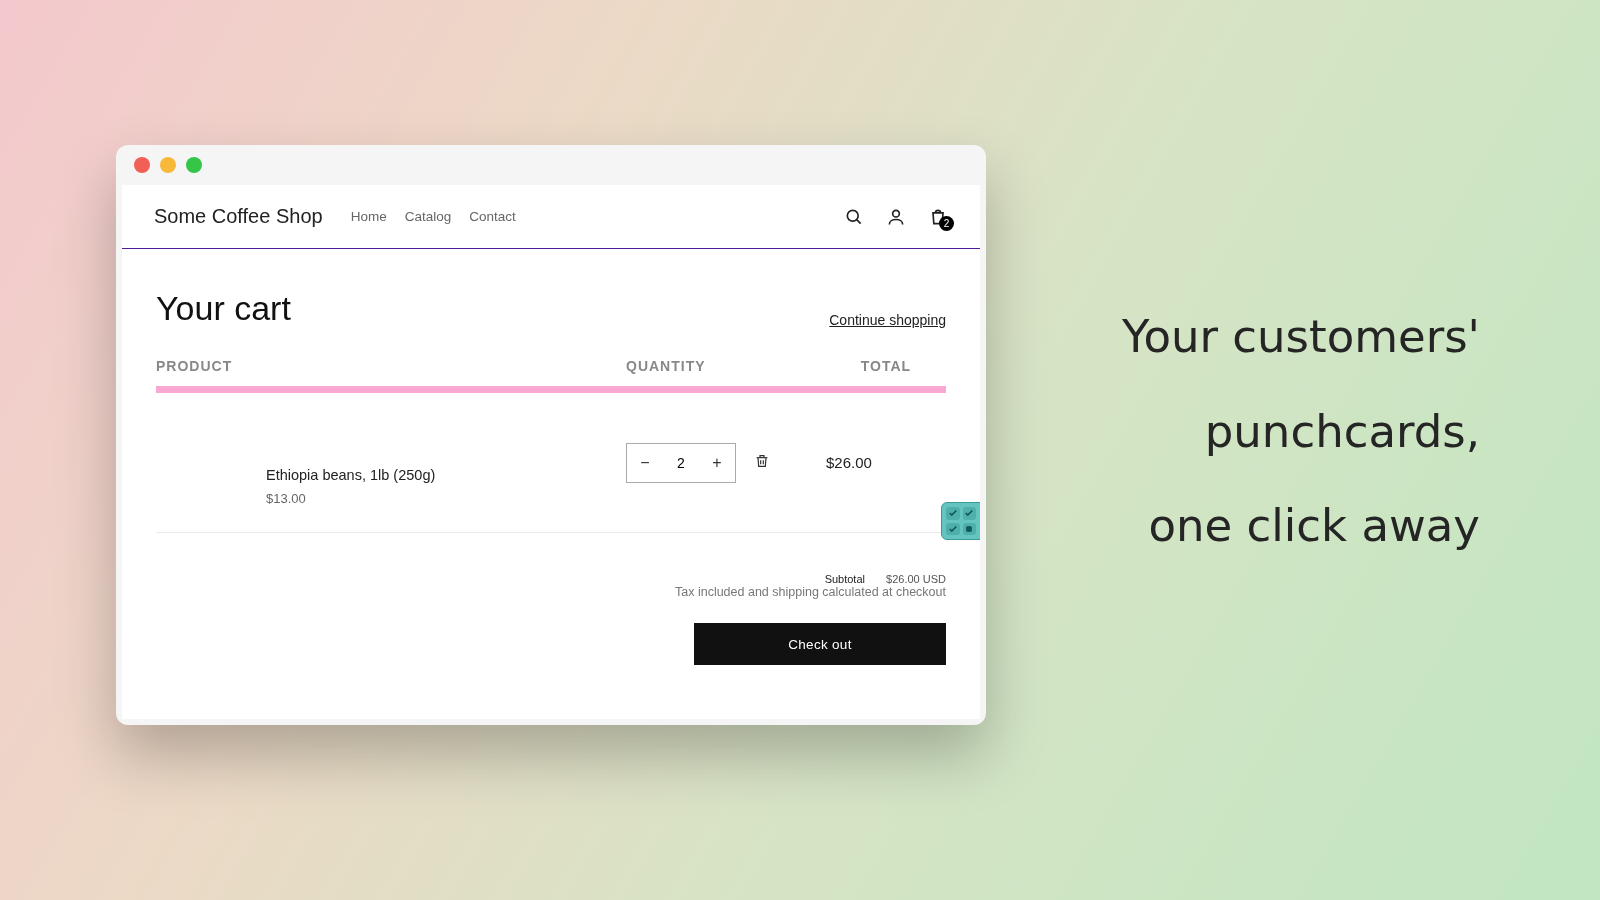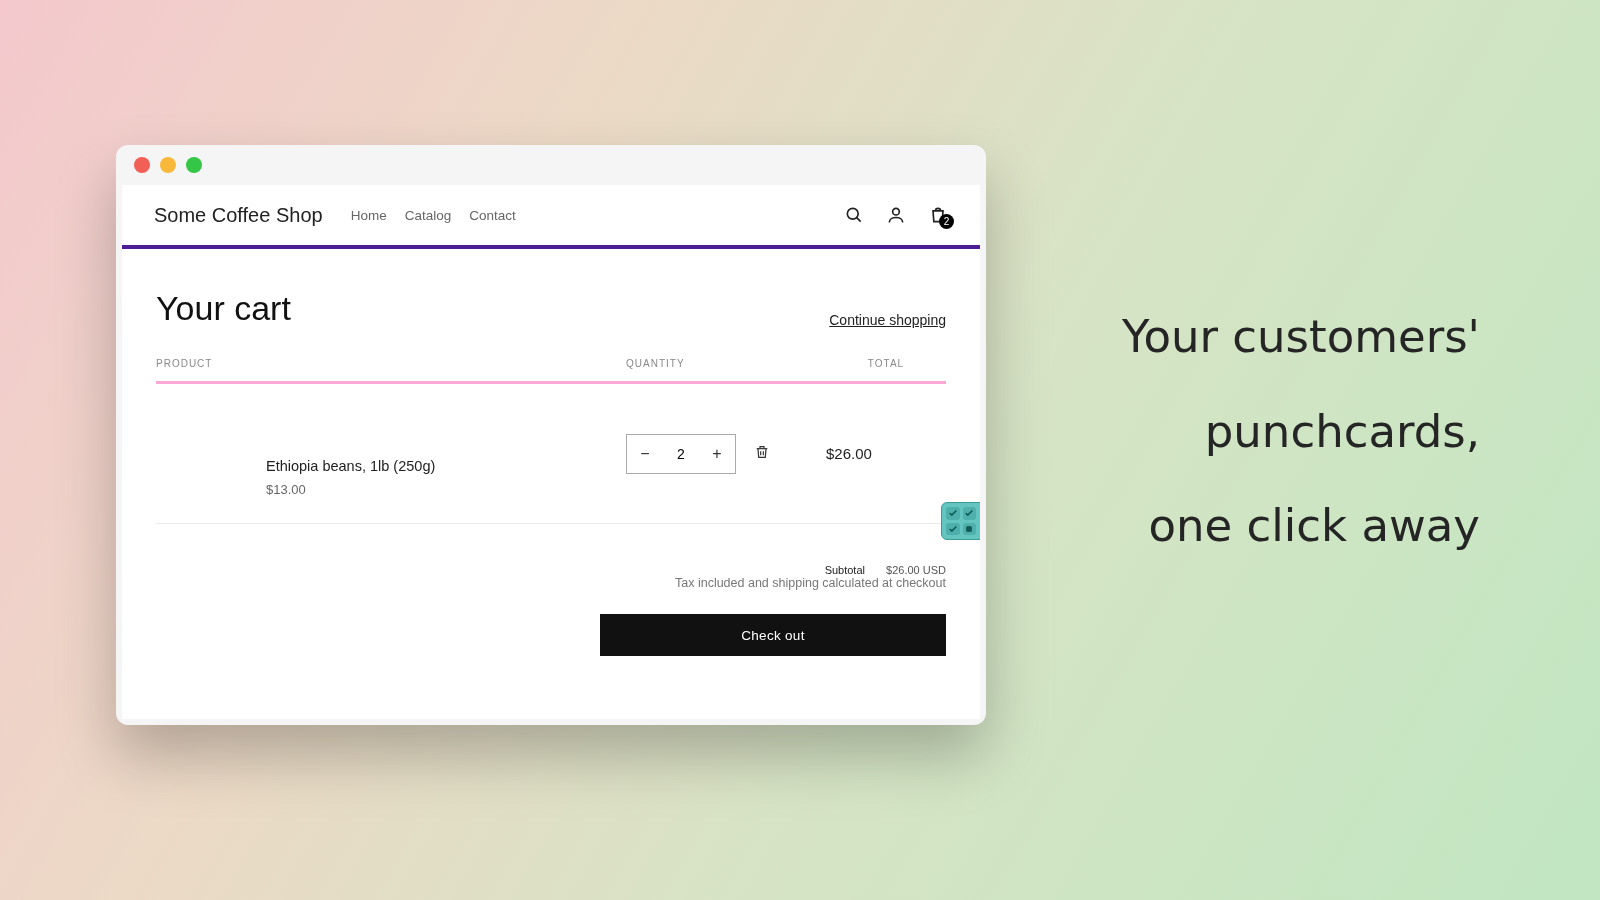--- a/index.html
+++ b/index.html
@@ -43,42 +43,42 @@
   position: relative;
   overflow: hidden;
 }
 
 
 .site-header {
   display:flex;
   align-items:center;
   height:64px;
   padding: 0 32px;
-  border-bottom:4px solid #4c1d95;
+  border-bottom:1px solid #4c1d95;
 }
 .brand { font-size:20px; color:#222; font-weight:400; margin-right:28px; }
 .nav { display:flex; gap:18px; font-size:13.5px; color:#666; }
 .nav span { cursor:pointer; }
 .header-icons { margin-left:auto; display:flex; align-items:center; gap:22px; color:#222; }
 .icon { width:20px; height:20px; display:block; }
 .cart-wrap { position:relative; }
 .badge {
   position:absolute; right:-6px; bottom:-4px;
   background:#000; color:#fff; font-size:10px;
   width:15px; height:15px; border-radius:50%;
   display:flex; align-items:center; justify-content:center;
 }
 
 
 .cart-body { padding: 40px 34px 0 34px; }
 .cart-head-row { display:flex; justify-content:space-between; align-items:flex-end; margin-bottom:30px;}
 .cart-title { font-size:34px; color:#111; font-weight:400; }
 .continue { font-size:14px; color:#222; text-decoration:underline; cursor:pointer; }
 
-.table-head { display:flex; font-size:10px; letter-spacing:1px; color:#888; border-bottom:3px solid #f9a8d4; padding-bottom:12px; }
+.table-head { display:flex; font-size:14px; letter-spacing:1px; color:#888; border-bottom:7px solid #f9a8d4; padding-bottom:12px;font-weight:bold; }
 .col-product { flex:1; }
 .col-qty { width:200px; }
 .col-total { width:120px; text-align:center; }
 
 .line { display:flex; align-items:center; padding:26px 0; border-bottom:1px solid #eaeaea; }
 .prod-info { flex:1; padding-left:110px;margin-top:48px; }
 .prod-name { font-size:14.5px; color:#222; margin-bottom:8px; }
 .prod-price { font-size:13px; color:#666; }
 
 .qty-area { width:200px; display:flex; align-items:center; gap:18px; }
@@ -88,21 +88,21 @@
 .trash { cursor:pointer; color:#333; }
 
 .line-total { width:120px; text-align:left; font-size:15px; color:#222; }
 
 .summary { text-align:right; padding-top:40px; }
 .subrow { font-size:11px; color:#222; }
 .subrow .label { margin-right:18px; }
 .subrow .val { color:#555; }
 .note { font-size:12.5px; color:#777; margin-bottom:24px; }
 .checkout {
-  display:inline-block; width:346px; height:42px;
+  display:inline-block; width:252px; height:42px;
   background:#111; color:#fff; font-size:13.5px;
   border:none; cursor:pointer; letter-spacing:.3px;
 }
 
 
 .punch-widget {
   position:absolute;
   right:-1px; top:317px;
   width:40px; height:38px;
   background:#64c5c0;

